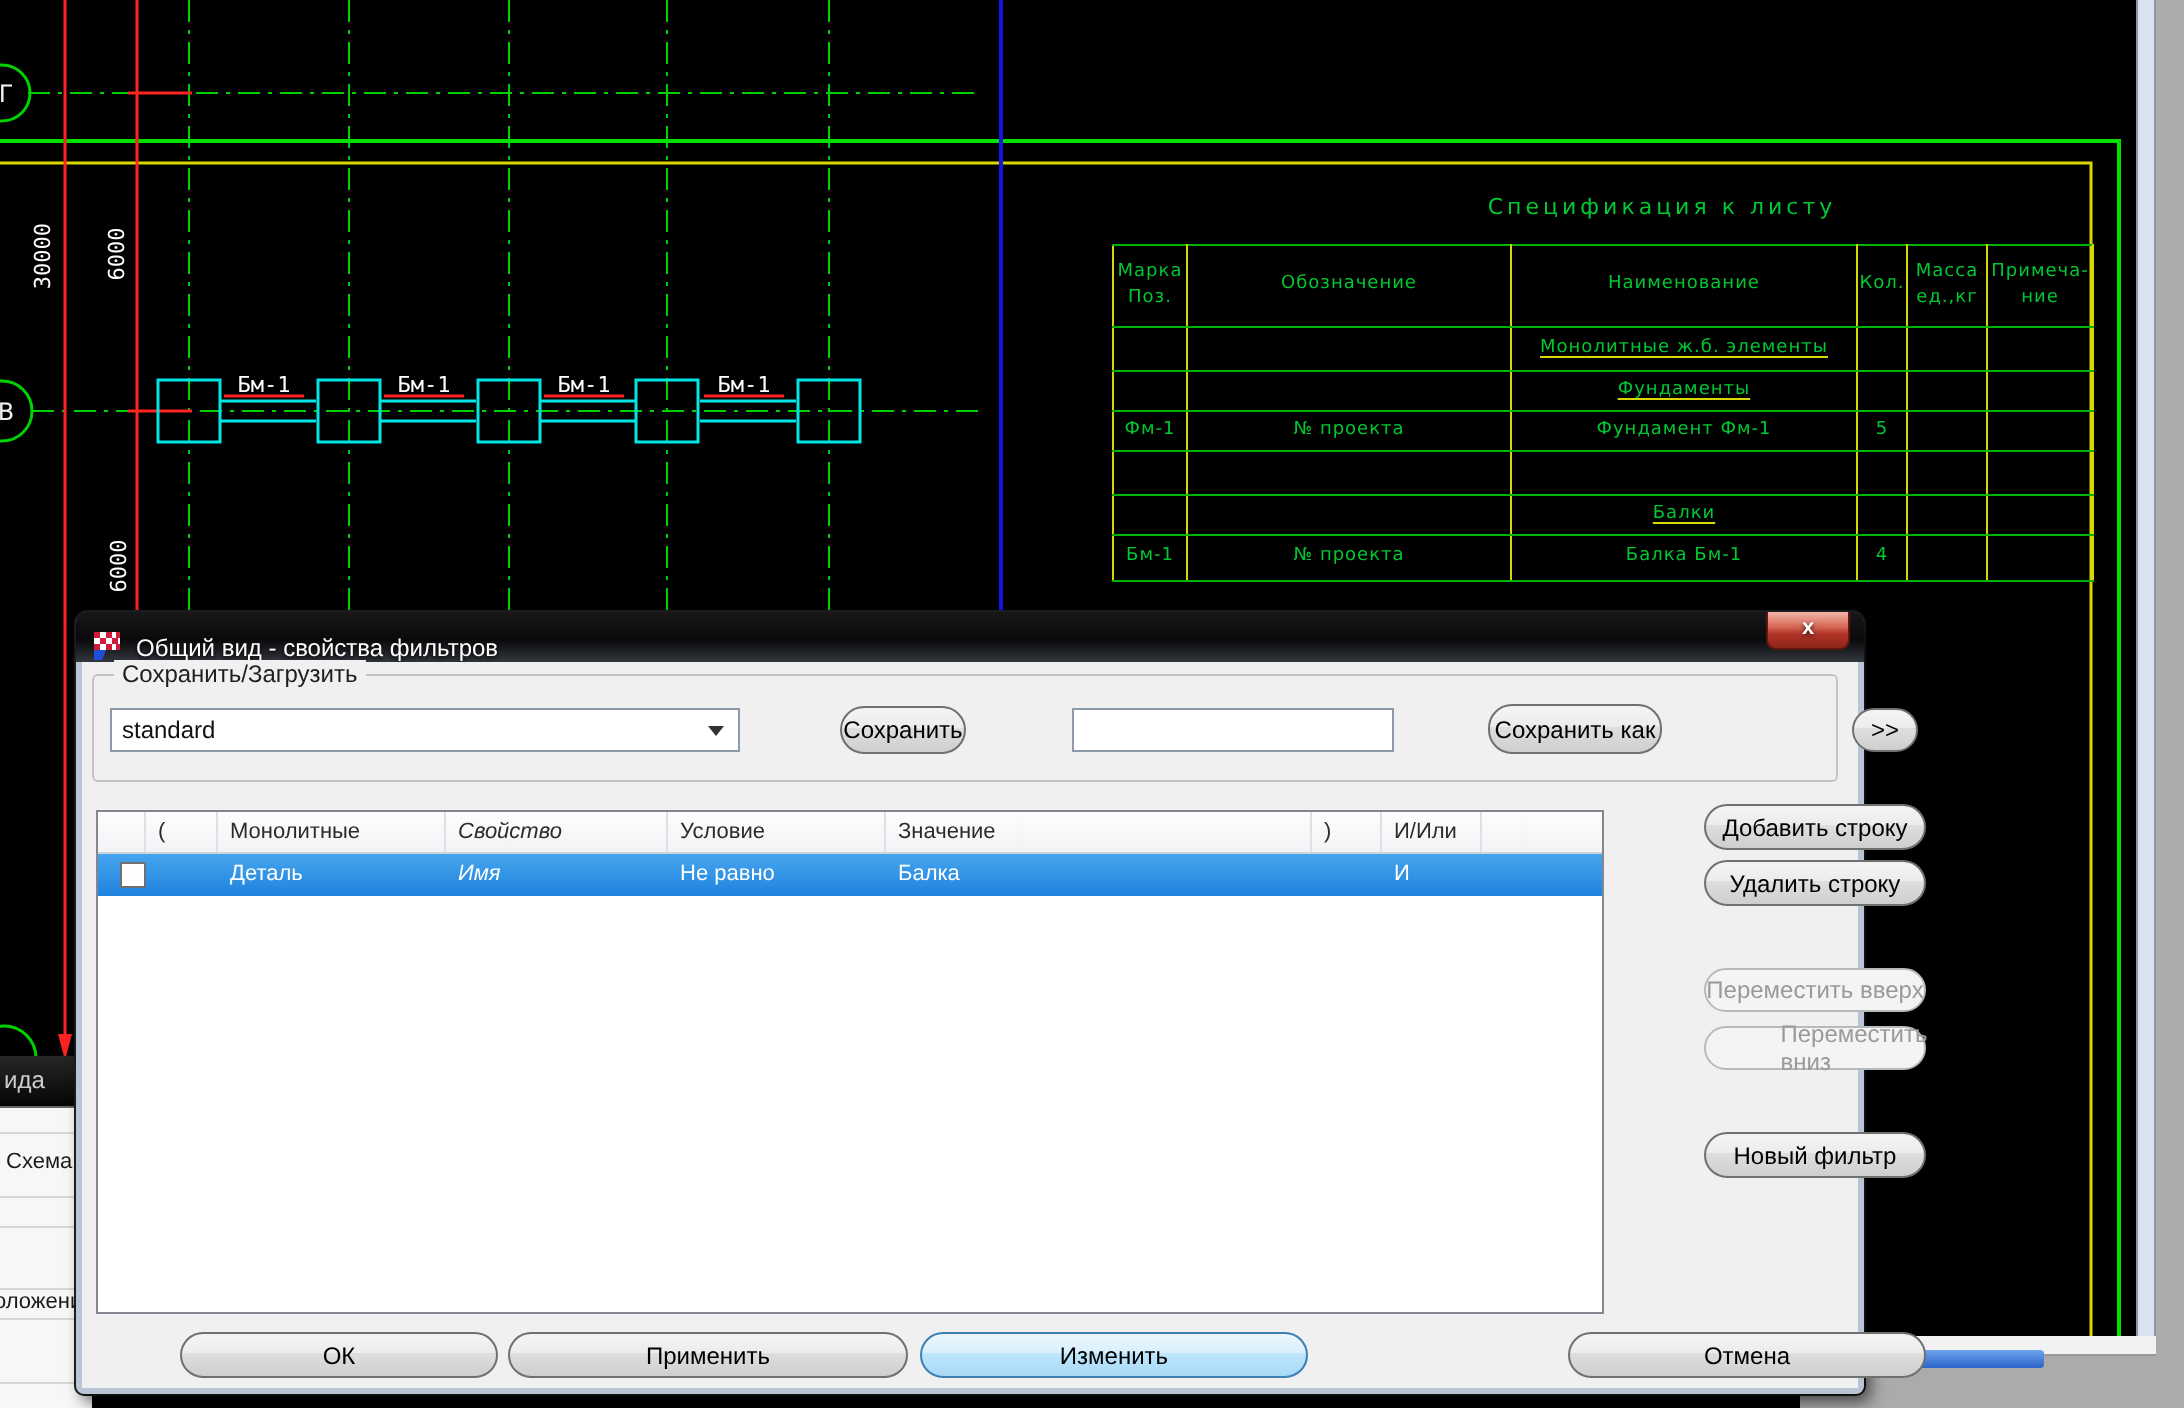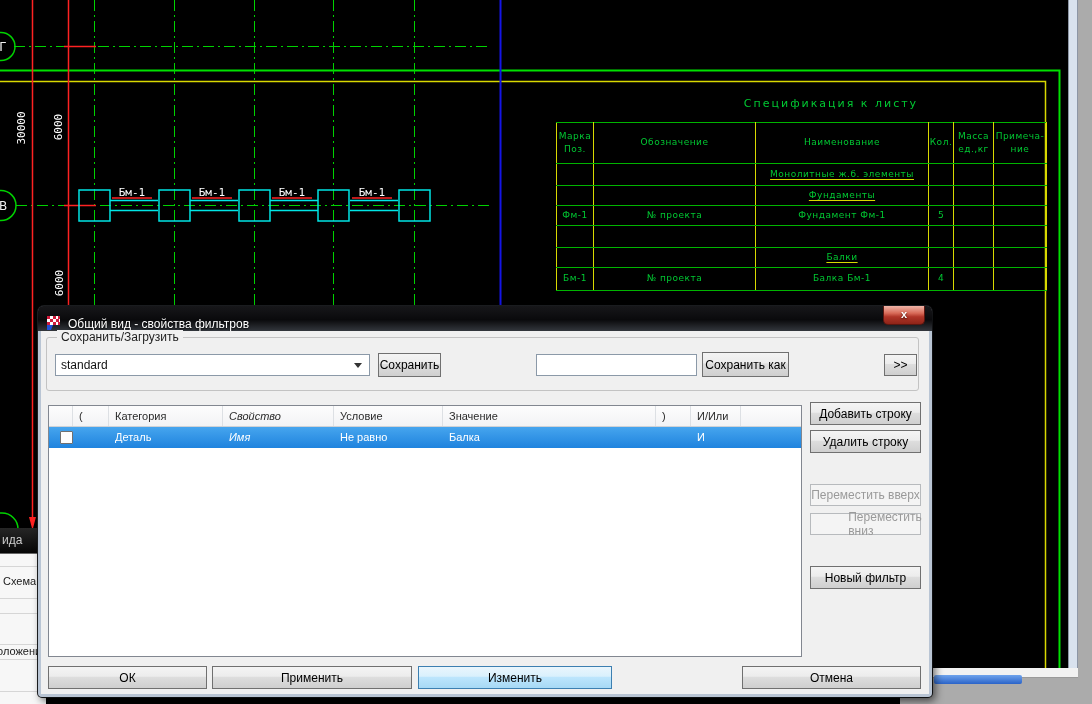--- a/index.html
+++ b/index.html
@@ -65,21 +65,21 @@
   .combo { position:absolute; left:14px; top:23px; width:315px; height:22px; background:#fff; border:1px solid #8b99a8;
     font-size:12px; color:#111; line-height:20px; padding-left:5px; }
   .combo .arrow { position:absolute; right:7px; top:8px; width:0; height:0;
     border-left:4px solid transparent; border-right:4px solid transparent; border-top:5px solid #333; }
   .txtinput { position:absolute; left:495px; top:23px; width:161px; height:22px; background:#fff;
     border:1px solid #8b99a8; font-size:12px; padding:0 4px; }
 
   .btn { position:absolute; display:flex; align-items:center; justify-content:center;
     font:12px "Liberation Sans", sans-serif; color:#000;
     background:linear-gradient(180deg,#f4f4f4,#ececec 45%,#dedede 46%,#cfcfcf);
-    border:1px solid #707070; border-radius:0; cursor:pointer; }
+    border:1px solid #707070; border-radius:12px; cursor:pointer;margin-left:42px; }
   .btn.disabled { border-color:#b7babd; color:#9a9a9a; background:#f4f4f4; cursor:default; }
   .btn.highlight { border-color:#3c7fb1;
     background:linear-gradient(180deg,#eaf6fd,#d9f0fc 45%,#bee6fd 46%,#a7d9f5);text-align:center; }
 
   #listbox { position:absolute; left:7px; top:74px; width:754px; height:252px; background:#fff; border:1px solid #828790; }
   .lv-head { display:flex; height:21px; background:linear-gradient(180deg,#fdfdfd,#f2f3f5); border-bottom:1px solid #cfd2d6; }
   .lv-head .hc { height:100%; border-right:1px solid #dde0e4; font-size:11px; color:#2b2b2b;
     line-height:20px; padding-left:6px; overflow:hidden; flex:0 0 auto; }
   .lv-row { display:flex; height:21px; background:linear-gradient(180deg,#46a5ee,#1f83de); color:#fff; }
   .lv-row .rc { height:100%; font-size:11px; line-height:21px; padding-left:6px; overflow:hidden; flex:0 0 auto; }
@@ -275,21 +275,21 @@
       </div>
       <div class="btn" style="left:337px; top:22px; width:63px; height:24px;">Сохранить</div>
       <input class="txtinput" type="text" value="" style="">
       <div class="btn" style="left:661px; top:21px; width:87px; height:25px;">Сохранить как</div>
       <div class="btn" style="left:843px; top:23px; width:33px; height:22px;">&gt;&gt;</div>
 
       <div id="listbox">
         <div class="lv-head">
           <div class="hc w24"></div>
           <div class="hc w36">(</div>
-          <div class="hc w114">Категория</div>
+          <div class="hc w114">Монолитные</div>
           <div class="hc w111">Свойство</div>
           <div class="hc w109">Условие</div>
           <div class="hc w213">Значение</div>
           <div class="hc w35">)</div>
           <div class="hc w50">И/Или</div>
           <div class="hc w62"></div>
         </div>
         <div class="lv-row">
           <div class="rc w24">
               <div class="chk"></div>

